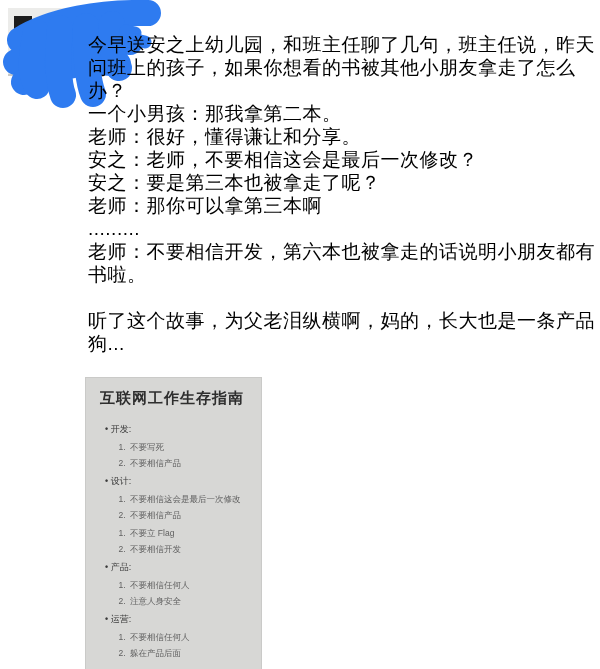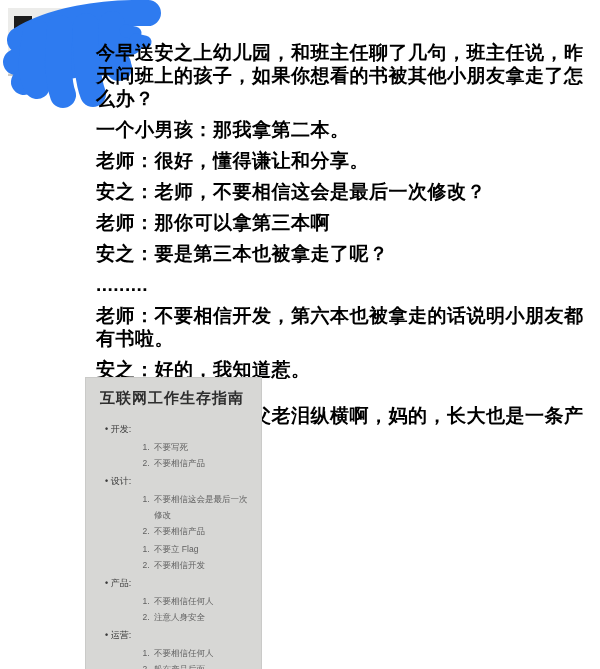--- a/index.html
+++ b/index.html
@@ -22,21 +22,21 @@
 
   
   .scribble{position:absolute;left:0;top:0;width:170px;height:115px;pointer-events:none;}
 
   
   .post-text{
     position:absolute;left:88px;top:33px;width:508px;
     font-size:19px;line-height:23px;color:#000;font-weight:500;
     letter-spacing:0.5px;
   }
-  .post-line{margin:8px;font-weight:bold;}
+  .post-line{margin:0;}
   .gap-top{margin-top:23px;}
 
   
   .card{
     position:absolute;left:85px;top:377px;width:177px;height:368px;
     box-sizing:border-box;
     background:#d7d7d5;border:1px solid #cacac8;
     padding:9px 10px 8px 12px;
     overflow:hidden;
   }
@@ -50,21 +50,20 @@
     margin:0 0 0 7px;
   }
   .section-head::before{content:"•  ";font-weight:700;color:#3a3a3a;}
   .section ol{
     margin:2px 0 2px 0;padding:0 0 0 30px;
     list-style:decimal;
   }
   .section ol li{
     font-size:8.5px;line-height:16px;color:#606060;
     padding-left:2px;
-    margin-left:24px;
   }
   .section ol li::marker{color:#606060;}
 </style>
 </head>
 <body>
 
 <div class="avatar">
   <div class="patch"></div>
   <div class="peak p1"></div>
   <div class="peak p2"></div>
@@ -84,25 +83,24 @@
     <path d="M126,31 l9,2"></path>
     <path d="M136,40 l9,2"></path>
   </g>
 </svg>
 
 <div class="post-text">
   <p class="post-line">今早送安之上幼儿园，和班主任聊了几句，班主任说，昨天问班上的孩子，如果你想看的书被其他小朋友拿走了怎么办？</p>
   <p class="post-line">一个小男孩：那我拿第二本。</p>
   <p class="post-line">老师：很好，懂得谦让和分享。</p>
   <p class="post-line">安之：老师，不要相信这会是最后一次修改？</p>
+  <p class="post-line">安之：要是第三本也被拿走了呢？</p>
   <p class="post-line">老师：那你可以拿第三本啊</p>
-  <p class="post-line">安之：要是第三本也被拿走了呢？</p>
   <p class="post-line">.........</p>
   <p class="post-line">老师：不要相信开发，第六本也被拿走的话说明小朋友都有书啦。</p>
-  <p class="post-line">安之：好的，我知道惹。</p>
   <p class="post-line gap-top">听了这个故事，为父老泪纵横啊，妈的，长大也是一条产品狗...</p>
 </div>
 
 <div class="card">
   <div class="card-title">互联网工作生存指南</div>
 
   <div class="section">
     <div class="section-head">开发:</div>
     <ol>
       <li>不要写死</li>

